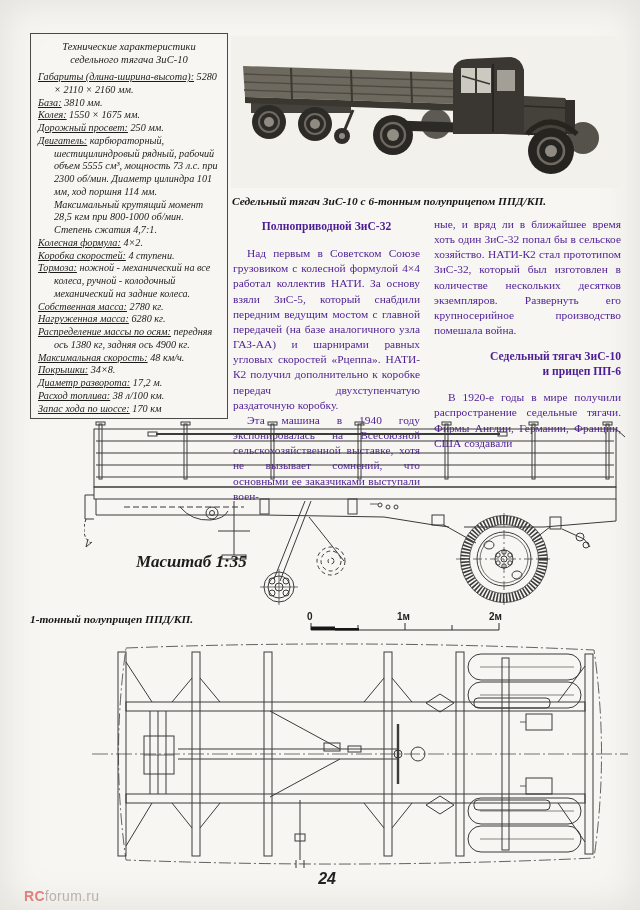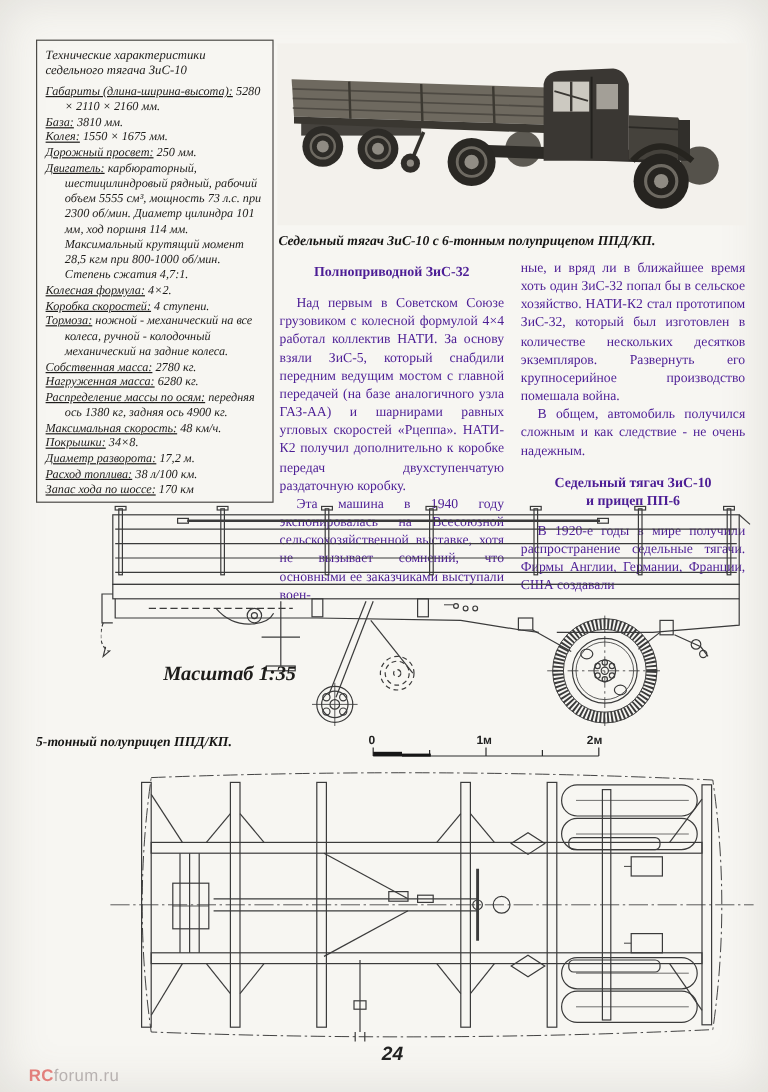--- a/index.html
+++ b/index.html
@@ -3,34 +3,34 @@
 <meta charset="utf-8">
 <style>
   html,body{margin:0;padding:0;}
   body{background:#e8e6e2;font-family:"Liberation Serif",serif;}
   .page{position:relative;width:640px;height:910px;background:#f7f6f2;overflow:hidden;
         box-shadow:inset 0 0 40px rgba(120,115,105,.18);}
   
   .spec-box{position:absolute;left:30px;top:33px;width:198px;height:386px;
             border:1px solid #4c4a46;box-sizing:border-box;padding:6px 7px 4px 7px;
             font-style:italic;color:#1d1c1a;}
-  .spec-title{font-size:10.6px;line-height:13px;margin:0 0 5px 0;}
+  .spec-title{font-size:10.6px;line-height:13px;text-align:center;margin:0 0 5px 0;}
   .spec-item{margin:0;font-size:10.2px;line-height:12.75px;padding-left:16px;text-indent:-16px;}
   .spec-label{text-decoration:underline;}
   
   .photo{position:absolute;left:231px;top:36px;width:391px;height:152px;}
   .photo-caption{position:absolute;left:232px;top:195px;width:392px;
                  font-weight:bold;font-style:italic;font-size:11.4px;color:#161514;}
   
   .columns{position:absolute;left:233px;top:217px;width:388px;display:flex;gap:14px;color:#4c1d95;}
   .col{width:187px;font-size:11.4px;line-height:15.15px;text-align:justify;}
   .col p{margin:0;}
   .col p.ind{text-indent:14px;}
   .col-heading{font-weight:bold;text-align:center;font-size:11.6px;margin:2px 0 12px 0;}
-  .col-heading2{font-weight:bold;text-align:center;font-size:11.6px;margin:11px 0 11px 0;line-height:15px;}
+  .col-heading2{font-weight:bold;text-align:right;font-size:11.6px;margin:11px 0 11px 0;line-height:15px;}
   
   .side-drawing{position:absolute;left:84px;top:421px;width:548px;height:190px;}
   .trailer-caption{position:absolute;left:30px;top:613px;font-weight:bold;font-style:italic;
                    font-size:11.4px;color:#161514;}
   .scalebar{position:absolute;left:303px;top:609px;width:205px;height:32px;}
   .plan-drawing{position:absolute;left:88px;top:638px;width:544px;height:232px;}
   
   .page-number{position:absolute;left:300px;top:870px;width:36px;text-align:right;
                font-family:"Liberation Sans",sans-serif;font-weight:bold;font-size:16px;color:#222;font-style:italic;}
   .watermark{position:absolute;left:24px;top:888px;font-family:"Liberation Sans",sans-serif;
@@ -121,21 +121,20 @@
   <div class="photo-caption">Седельный тягач ЗиС-10 с 6-тонным полуприцепом ППД/КП.</div>
 
   <div class="columns">
     <div class="col">
       <div class="col-heading">Полноприводной ЗиС-32</div>
       <p class="ind">Над первым в Советском Союзе грузовиком с колесной формулой 4×4 работал коллектив НАТИ. За основу взяли ЗиС-5, который снабдили передним ведущим мостом с главной передачей (на базе аналогичного узла ГАЗ-АА) и шарнирами равных угловых скоростей «Рцеппа». НАТИ-К2 получил дополнительно к коробке передач двухступенчатую раздаточную коробку.</p>
       <p class="ind">Эта машина в 1940 году экспонировалась на Всесоюзной сельскохозяйственной выставке, хотя не вызывает сомнений, что основными ее заказчиками выступали воен-</p>
     </div>
     <div class="col">
       <p>ные, и вряд ли в ближайшее время хоть один ЗиС-32 попал бы в сельское хозяйство. НАТИ-К2 стал прототипом ЗиС-32, который был изготовлен в количестве нескольких десятков экземпляров. Развернуть его крупносерийное производство помешала война.</p>
-      <p class="ind">В общем, автомобиль получился сложным и как следствие - не очень надежным.</p>
       <div class="col-heading2">
         <span>Седельный тягач ЗиС-10</span><br>
         <span>и прицеп ПП-6</span>
       </div>
       <p class="ind">В 1920-е годы в мире получили распространение седельные тягачи. Фирмы Англии, Германии, Франции, США создавали</p>
     </div>
   </div>
 
   <svg class="side-drawing" viewBox="0 0 548 190">
     <g stroke="#3b3b3b" fill="none" stroke-width="1">
@@ -231,21 +230,21 @@
       <line x1="420" y1="92" x2="420" y2="184" stroke-width="0.7" stroke-dasharray="9,3,2,3"></line>
 
       <circle cx="296" cy="84" r="2"></circle>
         <circle cx="304" cy="86" r="2"></circle>
         <circle cx="312" cy="86" r="2"></circle>
       <line x1="286" y1="83" x2="294" y2="83" stroke-width="0.8"></line>
     </g>
     <text x="52" y="146" font-size="17" font-style="italic" font-weight="bold" font-family="Liberation Serif, serif" fill="#1d1c1a">Масштаб 1:35</text>
   </svg>
 
-  <div class="trailer-caption">5-тонный полуприцеп ППД/КП.</div>
+  <div class="trailer-caption">1-тонный полуприцеп ППД/КП.</div>
 
   <svg class="scalebar" viewBox="0 0 205 32">
     <g stroke="#2c2c2c" stroke-width="1">
       <line x1="8" y1="21" x2="196" y2="21"></line>
       <line x1="8" y1="14" x2="8" y2="21"></line>
       <line x1="55" y1="16" x2="55" y2="21"></line>
       <line x1="102" y1="14" x2="102" y2="21"></line>
       <line x1="149" y1="16" x2="149" y2="21"></line>
       <line x1="196" y1="14" x2="196" y2="21"></line>
     </g>

